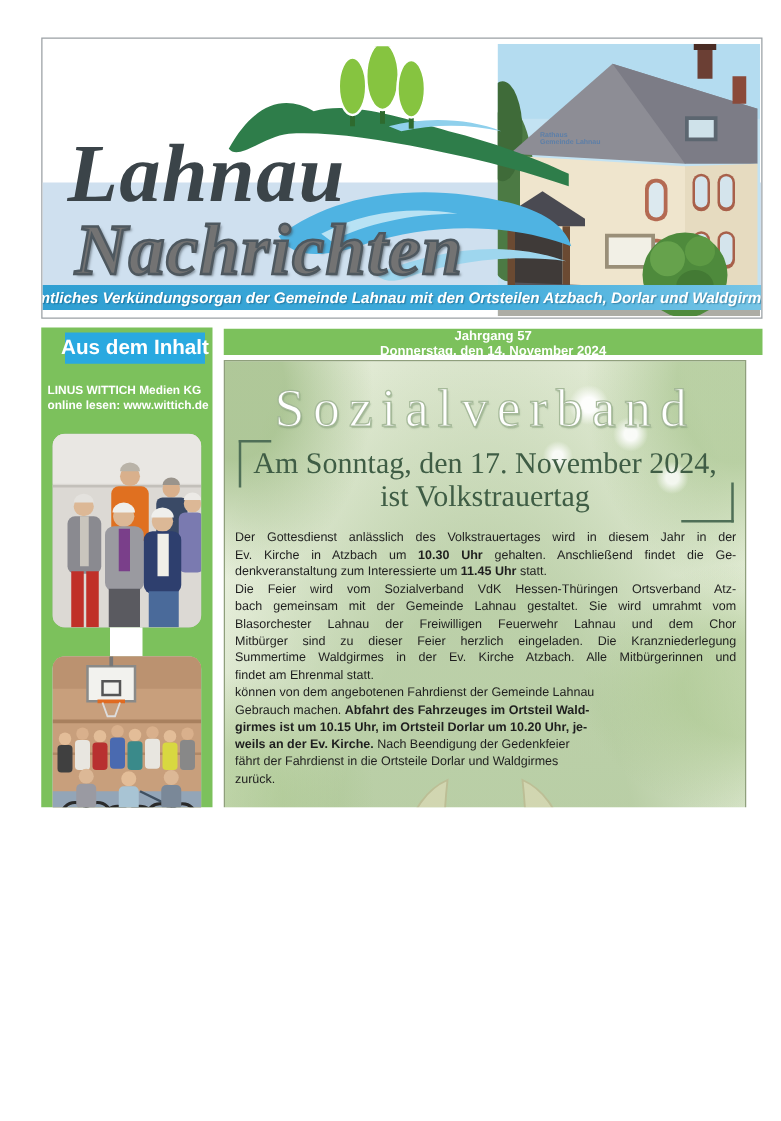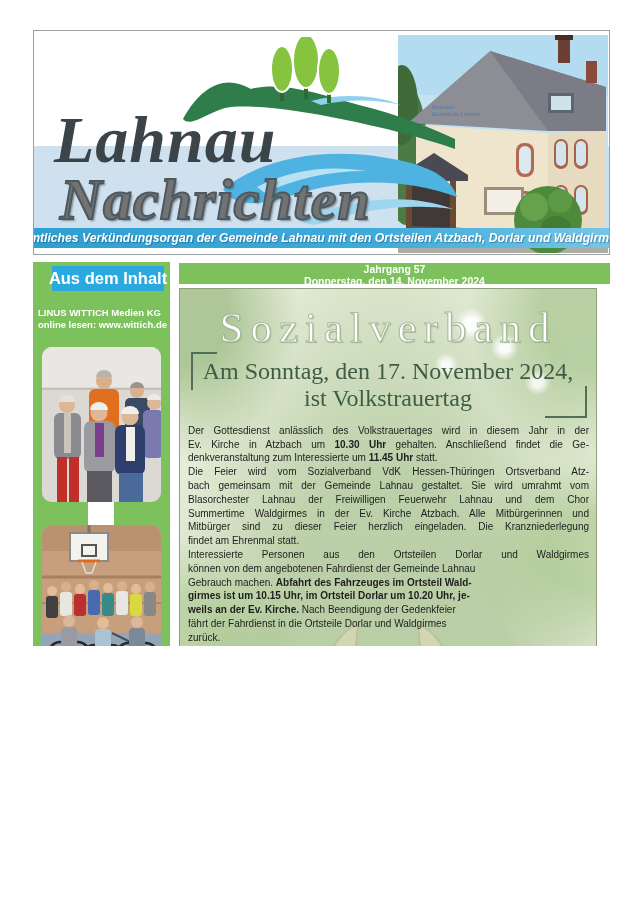--- a/index.html
+++ b/index.html
@@ -402,26 +402,25 @@
     <div class="article-body">
         <div class="para">
           <div class="tline jst"><span>Der Gottesdienst anlässlich des Volkstrauertages wird in diesem Jahr in der</span></div>
           <div class="tline jst"><span>Ev. Kirche in Atzbach um </span><b>10.30 Uhr</b><span> gehalten. Anschließend findet die Ge-</span></div>
           <div class="tline lft"><span>denkveranstaltung zum Interessierte um </span><b>11.45 Uhr</b><span> statt.</span></div>
         </div>
         <div class="para">
           <div class="tline jst"><span>Die Feier wird vom Sozialverband VdK Hessen-Thüringen Ortsverband Atz-</span></div>
           <div class="tline jst"><span>bach gemeinsam mit der Gemeinde Lahnau gestaltet. Sie wird umrahmt vom</span></div>
           <div class="tline jst"><span>Blasorchester Lahnau der Freiwilligen Feuerwehr Lahnau und dem Chor</span></div>
+          <div class="tline jst"><span>Mitbürger sind zu dieser Feier herzlich eingeladen. Die Kranzniederlegung</span></div>
           <div class="tline jst"><span>Summertime Waldgirmes in der Ev. Kirche Atzbach. Alle Mitbürgerinnen und</span></div>
-          <div class="tline jst"><span>Mitbürger sind zu dieser Feier herzlich eingeladen. Die Kranzniederlegung</span></div>
           <div class="tline lft"><span>findet am Ehrenmal statt.</span></div>
         </div>
         <div class="para">
-          <div class="tline jst"><span>Interessierte Personen aus den Ortsteilen Dorlar und Waldgirmes</span></div>
           <div class="tline lft"><span>können von dem angebotenen Fahrdienst der Gemeinde Lahnau</span></div>
           <div class="tline lft"><span>Gebrauch machen. </span><b>Abfahrt des Fahrzeuges im Ortsteil Wald-</b></div>
           <div class="tline lft"><b>girmes ist um 10.15 Uhr, im Ortsteil Dorlar um 10.20 Uhr, je-</b></div>
           <div class="tline lft"><b>weils an der Ev. Kirche.</b><span> Nach Beendigung der Gedenkfeier</span></div>
           <div class="tline lft"><span>fährt der Fahrdienst in die Ortsteile Dorlar und Waldgirmes</span></div>
           <div class="tline lft"><span>zurück.</span></div>
         </div>
       </div>
   </div>
 

